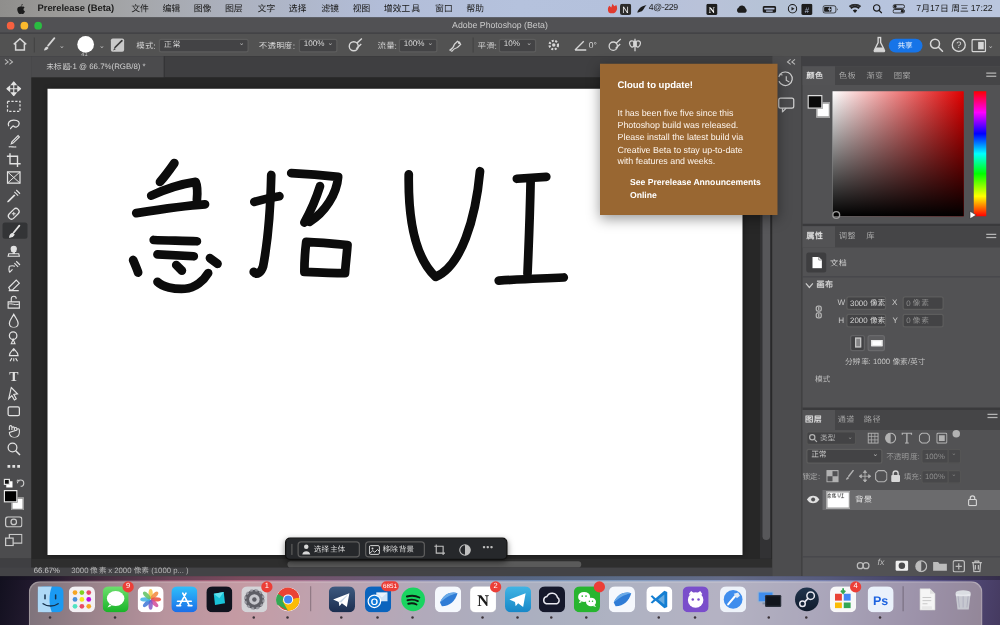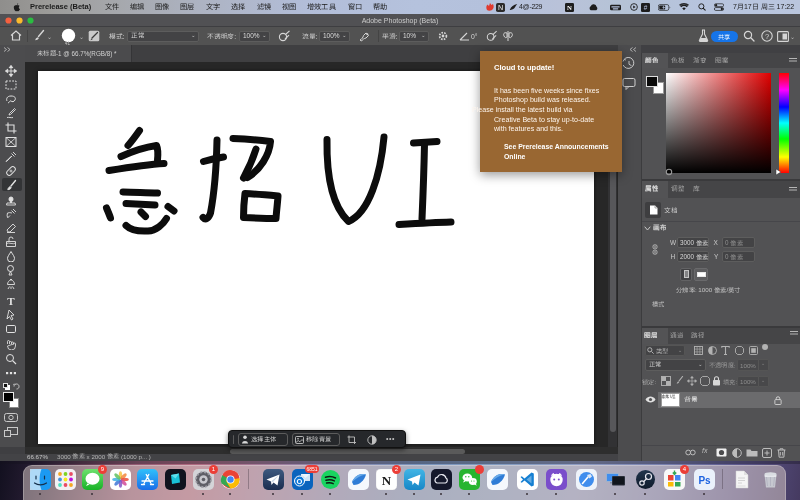--- a/index.html
+++ b/index.html
@@ -804,25 +804,25 @@
     </svg>
     <svg style="position:absolute;left:762px;top:447.5px" width="10" height="10" viewBox="0 0 10 10" fill="none" stroke="#bcbcbc" stroke-width="1">
       <rect x="0.5" y="0.5" width="9" height="9" rx="1.5"></rect>
       <path d="M5 2.5v5M2.5 5h5"></path>
     </svg>
     <svg style="position:absolute;left:777px;top:447.5px" width="9" height="10" viewBox="0 0 9 10" fill="none" stroke="#bcbcbc" stroke-width="1">
       <path d="M0.5 2h8M3 2V0.8h3V2M1.5 2l.6 7.2h4.8L7.5 2M3.3 4v3.5M5.7 4v3.5"></path>
     </svg>
     <div style="left:480px;top:51px;width:142px;height:121px;background:#996732;box-shadow:0 3px 10px rgba(0,0,0,0.4);z-index:20"></div>
     <div style="left:494px;top:64px;white-space:nowrap;font-size:7.6px;font-weight:bold;color:#fff;z-index:21">Cloud to update!</div>
-    <div style="left:494px;top:86.5px;white-space:nowrap;font-size:7.1px;color:#fdf4ec;z-index:21">It has been five weeks since fixes</div>
+    <div style="left:494px;top:86.5px;white-space:nowrap;font-size:7.1px;color:#fdf4ec;z-index:21">It has been five five since this</div>
     <div style="left:494px;top:96.2px;white-space:nowrap;font-size:7.1px;color:#fdf4ec;z-index:21">Photoshop build was released.</div>
-    <div style="left:472px;top:105.9px;white-space:nowrap;font-size:7.1px;color:#fdf4ec;z-index:21">Please install the latest build via</div>
+    <div style="left:494px;top:105.9px;white-space:nowrap;font-size:7.1px;color:#fdf4ec;z-index:21">Please install the latest build via</div>
     <div style="left:494px;top:115.6px;white-space:nowrap;font-size:7.1px;color:#fdf4ec;z-index:21">Creative Beta to stay up-to-date</div>
-    <div style="left:494px;top:125.3px;white-space:nowrap;font-size:7.1px;color:#fdf4ec;z-index:21">with features and this.</div>
+    <div style="left:494px;top:125.3px;white-space:nowrap;font-size:7.1px;color:#fdf4ec;z-index:21">with features and weeks.</div>
     <div style="left:504px;top:143px;white-space:nowrap;font-size:6.9px;font-weight:bold;color:#fff;z-index:21">See Prerelease Announcements</div>
     <div style="left:504px;top:152.5px;white-space:nowrap;font-size:6.9px;font-weight:bold;color:#fff;z-index:21">Online</div>
     <div style="left:0px;top:461px;width:800px;height:39px;background:linear-gradient(100deg,#12101f 0%,#241b30 4%,#5c3a50 10%,#965c74 17%,#b06a80 24%,#a57a98 32%,#8a8ab0 42%,#7a94bc 52%,#839cc0 62%,#8f9cc2 72%,#7a82b0 82%,#5c578c 92%,#453a60 100%)"></div>
     <div style="left:0px;top:461px;width:800px;height:3px;background:rgba(20,16,28,0.35)"></div>
     <div style="left:23px;top:464.5px;width:763px;height:35.5px;background:rgba(215,199,196,0.52);border-radius:9px 9px 0 0;border:0.5px solid rgba(255,255,255,0.25);border-bottom:none"></div>
     <div style="left:29.5px;top:468.5px;width:21px;height:21px;overflow:hidden">
       <svg width="21" height="21" viewBox="0 0 21 21" style="position:absolute;left:0;top:0">
         <rect width="21" height="21" rx="5" fill="#1b9af2"></rect>
         <path d="M0 0h11.5c-2.5 6.5-2.5 14.5 0 21H0z" fill="#bfe0f7" opacity="0.9"></path>
         <path d="M6 7v3M14.5 7v3M4.5 14c3.5 2.5 8.5 2.5 12 0" stroke="#16314c" stroke-width="1.2" fill="none" stroke-linecap="round"></path>

